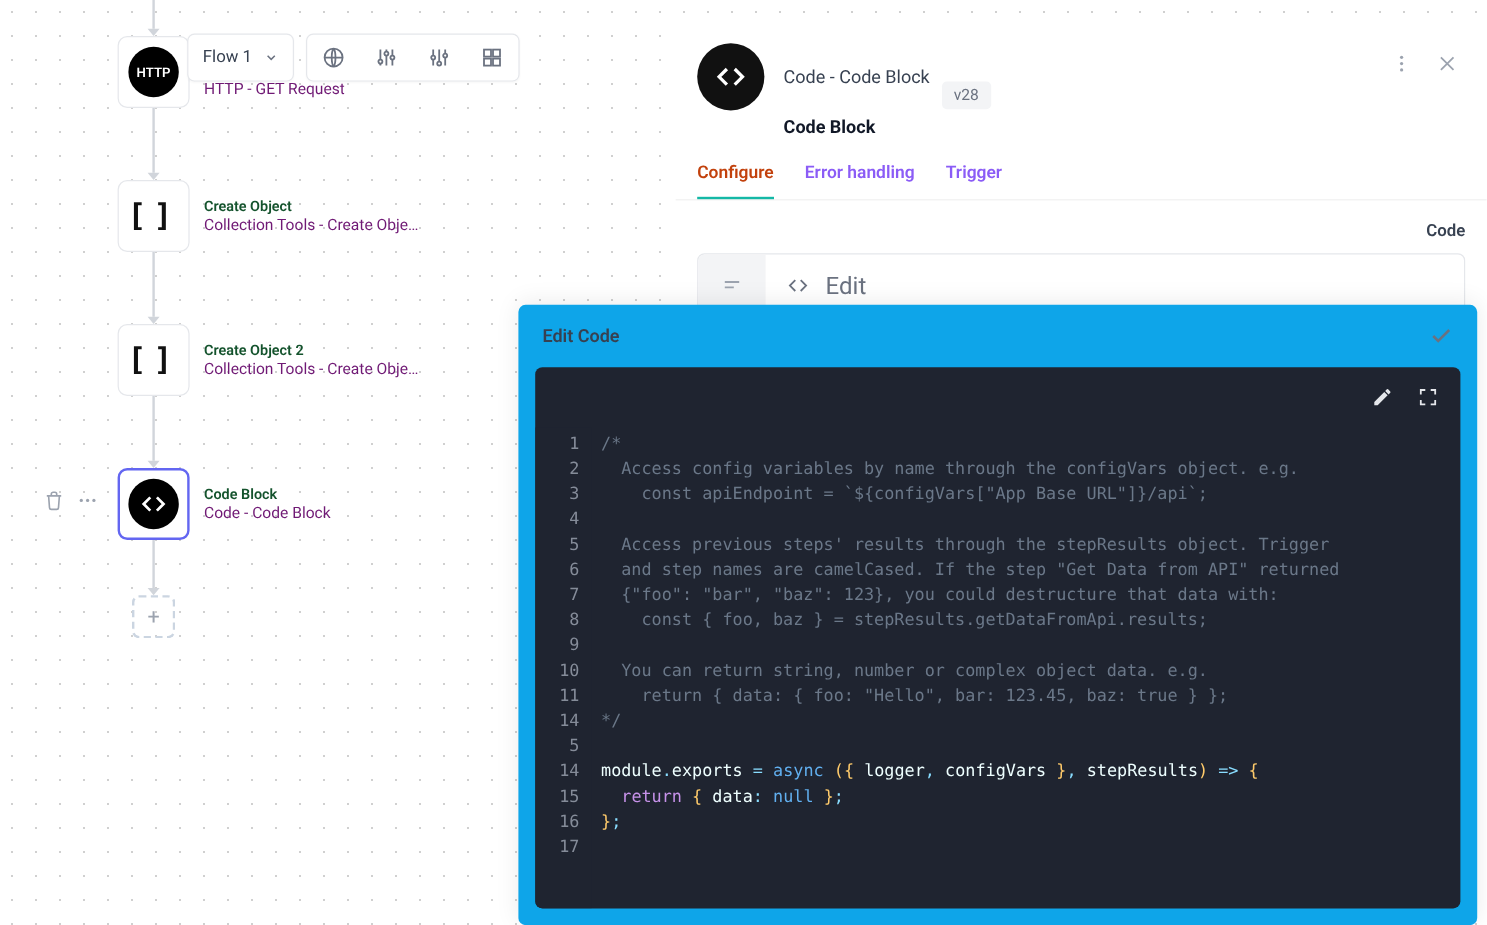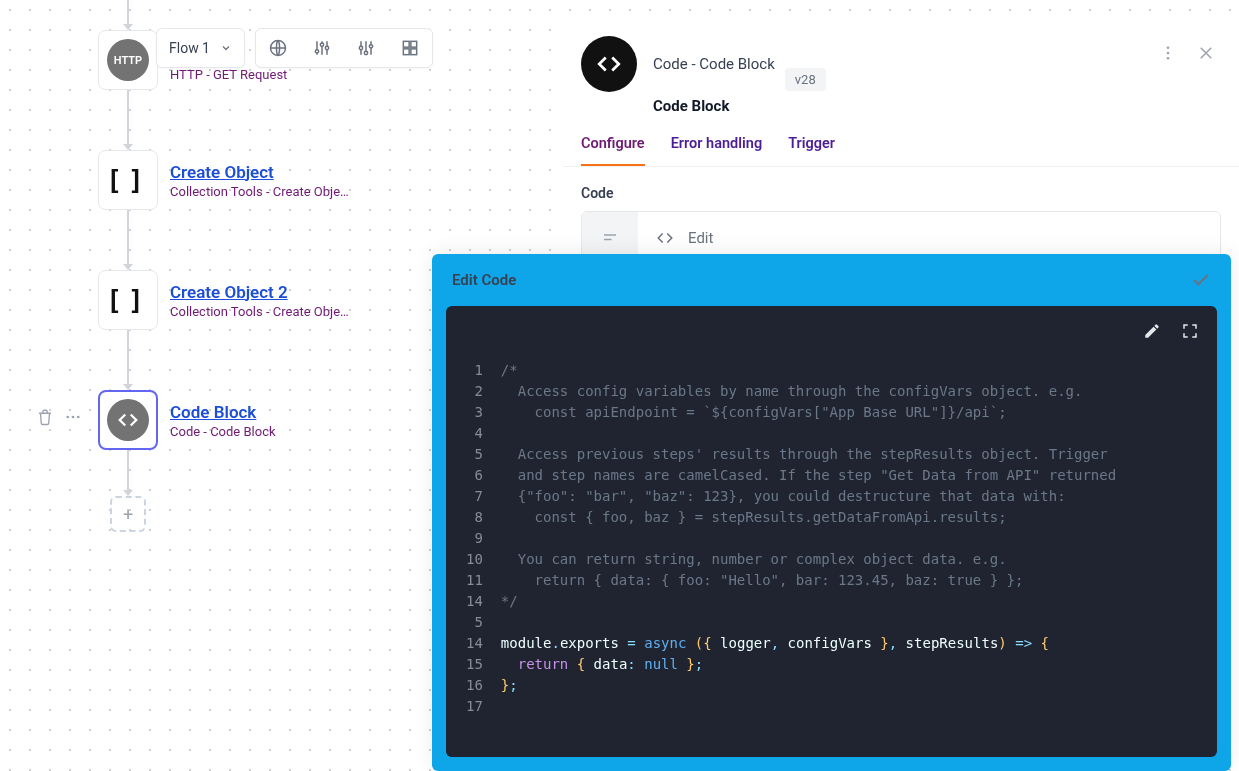--- a/index.html
+++ b/index.html
@@ -93,24 +93,24 @@
   z-index: 2;
 }
 .node-box.selected {
   border: 2px solid #6366f1;
 }
 .node-circle {
   width: 42px; height: 42px; border-radius: 50%;
   display:flex; align-items:center; justify-content:center;
   font-weight: 600;
 }
-.node-circle.black { background:#737373; color:#fff; }
+.node-circle.black { background:#000000; color:#fff; }
 .brackets { font-family: monospace; font-size: 26px; font-weight: 700; letter-spacing: 6px; color:#111; }
 .node-text { display:flex; flex-direction:column; gap:2px; }
-.node-title { font-size: 17px; font-weight: 600; color:#1d4ed8;text-decoration:underline; }
+.node-title { font-size: 12px; font-weight: 600; color:#14532d; }
 .node-sub { font-size: 13px; color:#701a75; max-width: 180px; white-space: nowrap; overflow:hidden; text-overflow: ellipsis; }
 .node-actions {
   position: absolute;
   left: -62px;
   top: 18px;
   display:flex; gap:10px; color:#9ca3af;
 }
 .add-box {
   width: 36px; height: 36px;
   border: 2px dashed #cbd5e1;
@@ -137,31 +137,31 @@
 }
 .panel-titles { flex:1; }
 .panel-sup { font-size: 15px; color:#374151; display:flex; align-items:center; gap:10px; }
 .vchip { background:#f3f4f6; color:#6b7280; font-size:13px; padding:4px 10px; border-radius:4px;margin-top:32px; }
 .panel-title { font-size: 15px; font-weight:700; color:#111827; margin-top:6px; }
 .panel-acts { display:flex; gap:20px; color:#9ca3af; padding-top:8px; }
 .tabs {
   display:flex; gap:26px; padding: 20px 18px 0 18px;
   border-bottom: 1px solid #f1f1f1;
 }
-.tab { font-size:14.5px; font-weight:600; color:#4c1d95; padding-bottom:12px; }
-.tab.active { color:#701a75; border-bottom: 2px solid #f97316; }
-.cfg { padding: 18px 18px 13px 18px; }
+.tab { font-size:14.5px; font-weight:600; color:#8b5cf6; padding-bottom:12px; }
+.tab.active { color:#c2410c; border-bottom: 2px solid #14b8a6; }
+.cfg { padding: 18px 18px 13px 18px; text-align: right; }
 .cfg-label { font-size:14px; font-weight:600; color:#374151; margin-bottom:10px; }
 .code-input {
   border:1px solid #e5e7eb; border-radius:6px; display:flex; align-items:stretch; height:54px; overflow:hidden;
 }
 .code-input-left {
   width:56px; background:#f3f4f6; display:flex; align-items:center; justify-content:center; color:#9ca3af;
 }
-.code-input-main { display:flex; align-items:center; gap:14px; padding-left:18px; color:#6b7280; font-size:15px; }
+.code-input-main { display:flex; align-items:center; gap:14px; padding-left:18px; color:#6b7280; font-size:20px; }
 
 .editor {
   position:absolute; left:432px; right:8px; top:254px; bottom:0;
   background:#0ea5e9; border-radius:6px; box-shadow: 0 -2px 20px rgba(0,0,0,0.08);
   display:flex; flex-direction:column;
   z-index: 20;
 }
 .editor-head {
   display:flex; align-items:center; justify-content:space-between;
   padding: 16px 20px; font-size:15px; font-weight:600; color:#374151;

